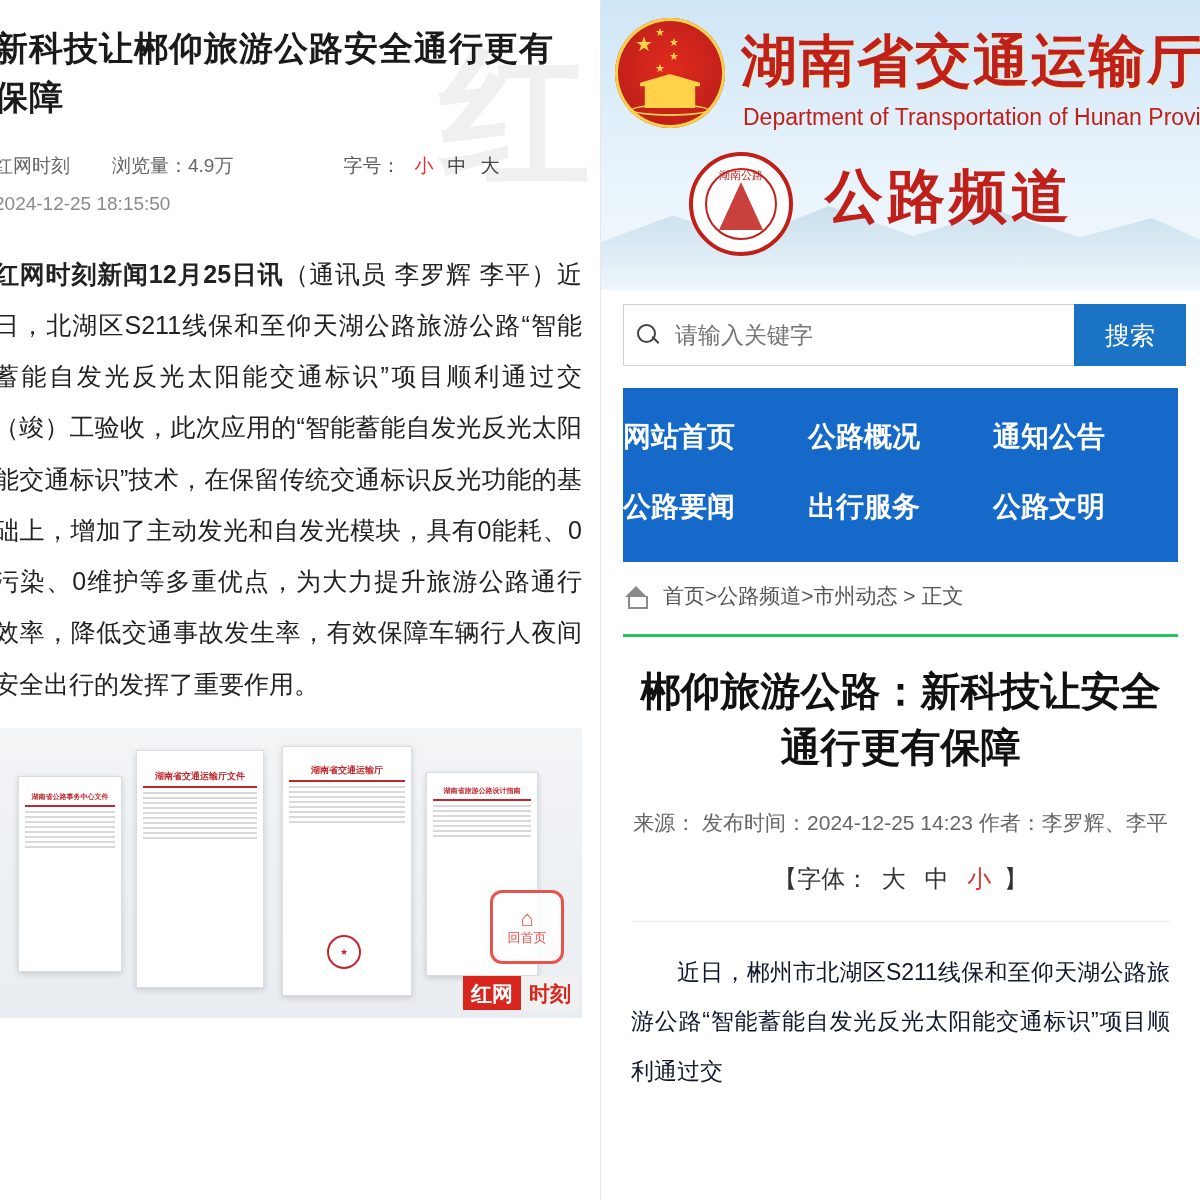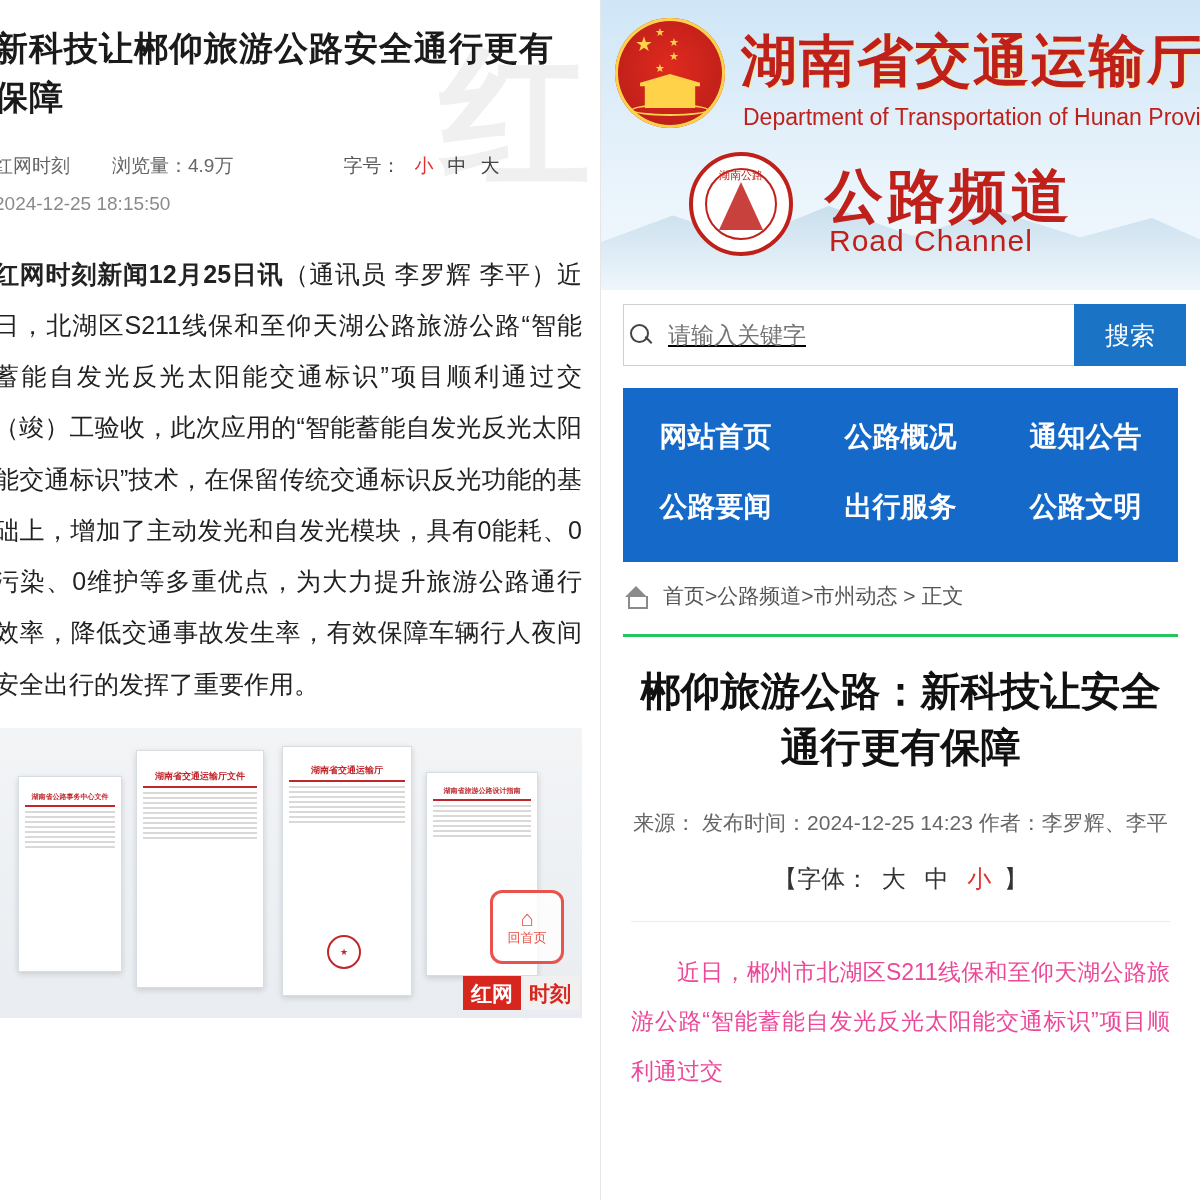--- a/index.html
+++ b/index.html
@@ -240,23 +240,22 @@
     height: 62px;
     margin: 14px 0 0 0;
     padding: 0 14px 0 22px;
     background: #fff;
   }
   .search-input-wrap {
     flex: 1;
     display: flex; align-items: center;
     border: 1px solid #cfcfcf;
     border-right: none;
-    padding-left: 4px;
+    padding-left: 11px;
     background: #fff;
-    text-decoration: underline;
   }
   .search-ico { width: 26px; height: 26px; position: relative; margin-right: 12px; flex: 0 0 auto;}
   .search-ico::before {
     content: ""; position: absolute; left: 2px; top: 2px;
     width: 15px; height: 15px; border: 2px solid #444; border-radius: 50%;
   }
   .search-ico::after {
     content: ""; position: absolute; left: 16px; top: 17px;
     width: 9px; height: 2px; background: #444; transform: rotate(45deg);
   }
@@ -279,21 +278,20 @@
   .nav {
     margin: 22px 22px 0 22px;
     background: #1569c8;
     padding: 14px 0 20px 0;
   }
   .nav-row {
     display: flex;
   }
   .nav-item {
     flex: 1;
-    text-align: center;
     color: #fff;
     font-size: 28px;
     padding: 16px 0;
     font-weight: bold;
     white-space: nowrap;
   }
   .crumb {
     margin: 20px 22px 0 22px;
     display: flex; align-items: flex-end;
     font-size: 21px; color: #555;
@@ -331,21 +329,21 @@
   .art-fonts .mid { margin: 0 6px; }
   .art-fonts .sml { margin: 0 6px; color: #e03030; }
   .art-rule {
     margin: 26px 30px 0 30px;
     height: 1px; background: #ececec;
   }
   .art-body {
     margin: 26px 30px 0 30px;
     font-size: 23px;
     line-height: 2.15;
-    color: #ec4899;
+    color: #0f172a;
     text-align: justify;
   }
   .art-body p { margin: 0 0 6px 0; text-indent: 2em; }
 </style>
 </head>
 <body>
 
 <div class="page">
 
   <div class="left">
@@ -457,21 +455,20 @@
       <div class="prov-title">湖南省交通运输厅</div>
       <div class="prov-sub">Department of Transportation of Hunan Province</div>
 
       <div class="road-logo">
         <div class="inner"></div>
         <div class="road"></div>
         <div class="cn">湖南公路</div>
       </div>
 
       <div class="channel-cn">公路频道</div>
-      <div class="channel-en">Road Channel</div>
     </div>
 
     <div class="searchbar">
       <div class="search-input-wrap">
         <span class="search-ico"></span>
         <input class="search-input" type="text" placeholder="请输入关键字" style="">
       </div>
       <button class="search-btn">搜索</button>
     </div>
 

